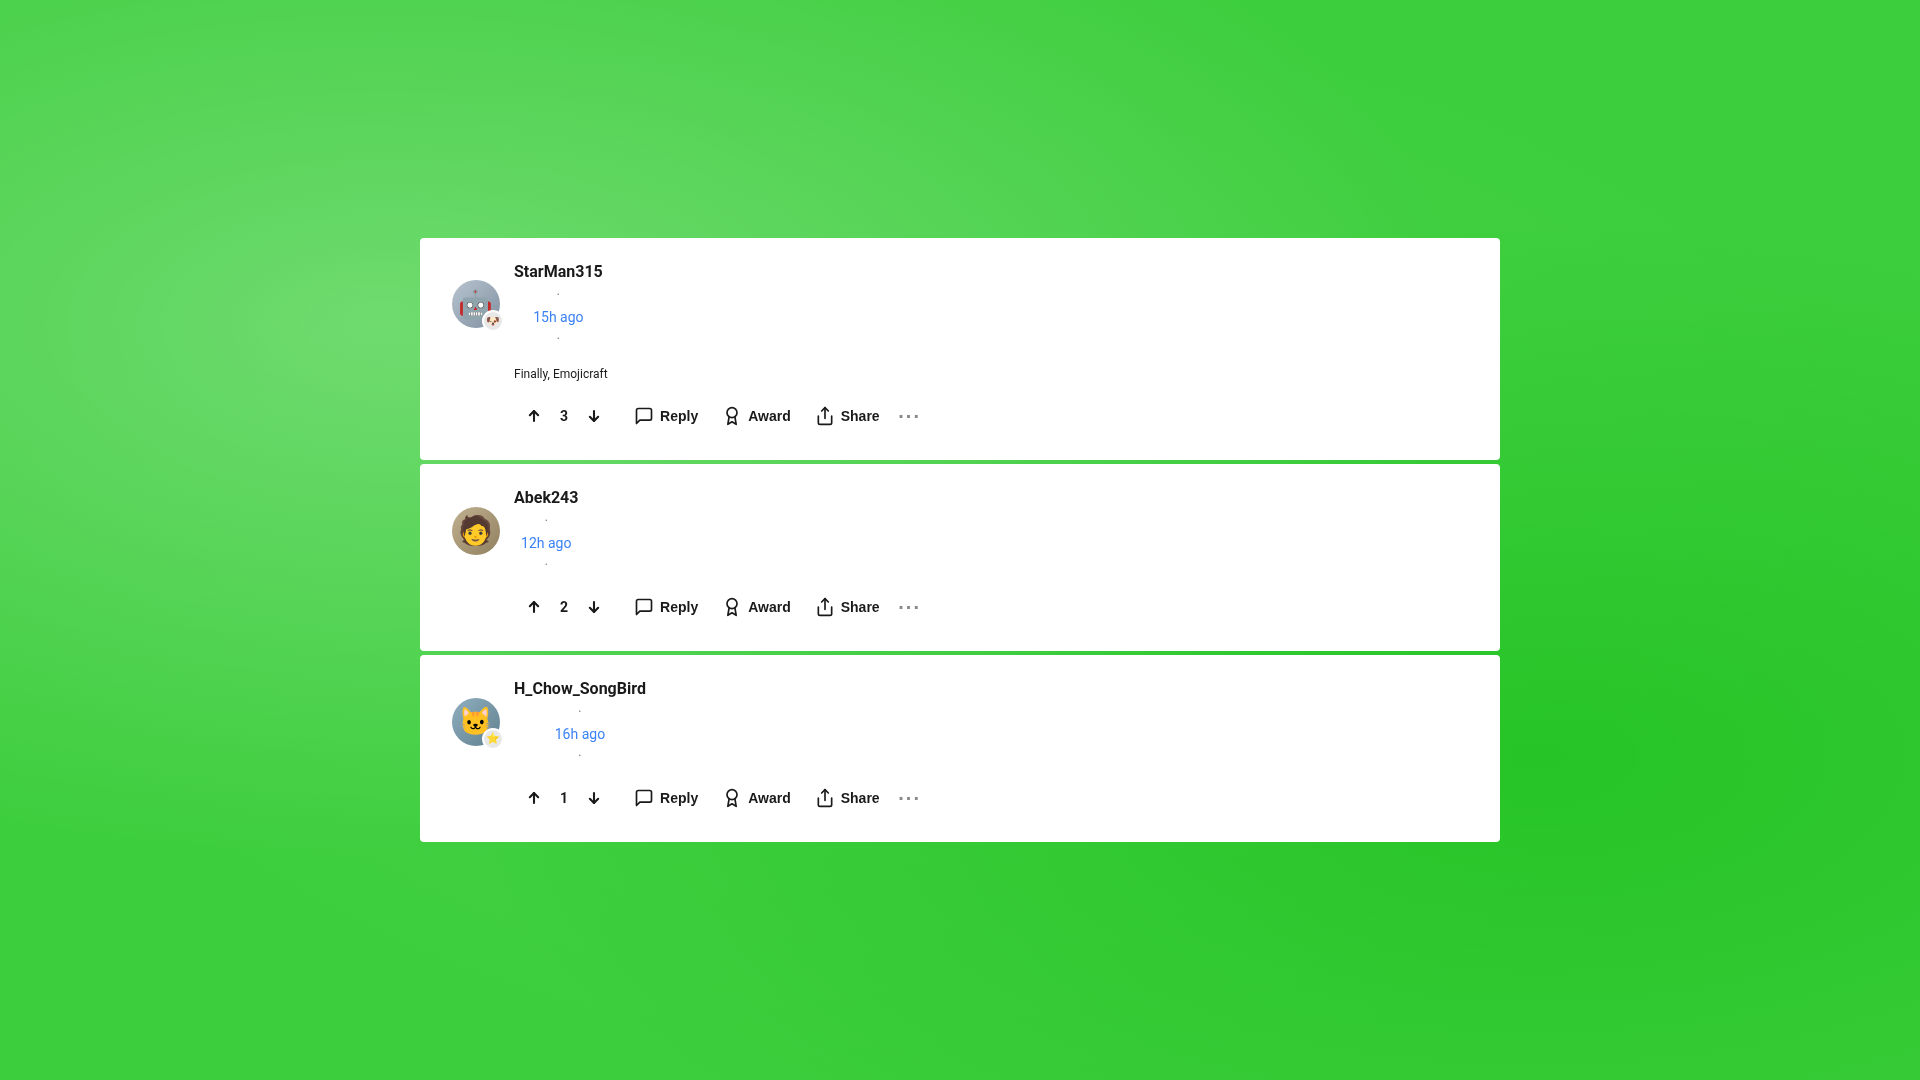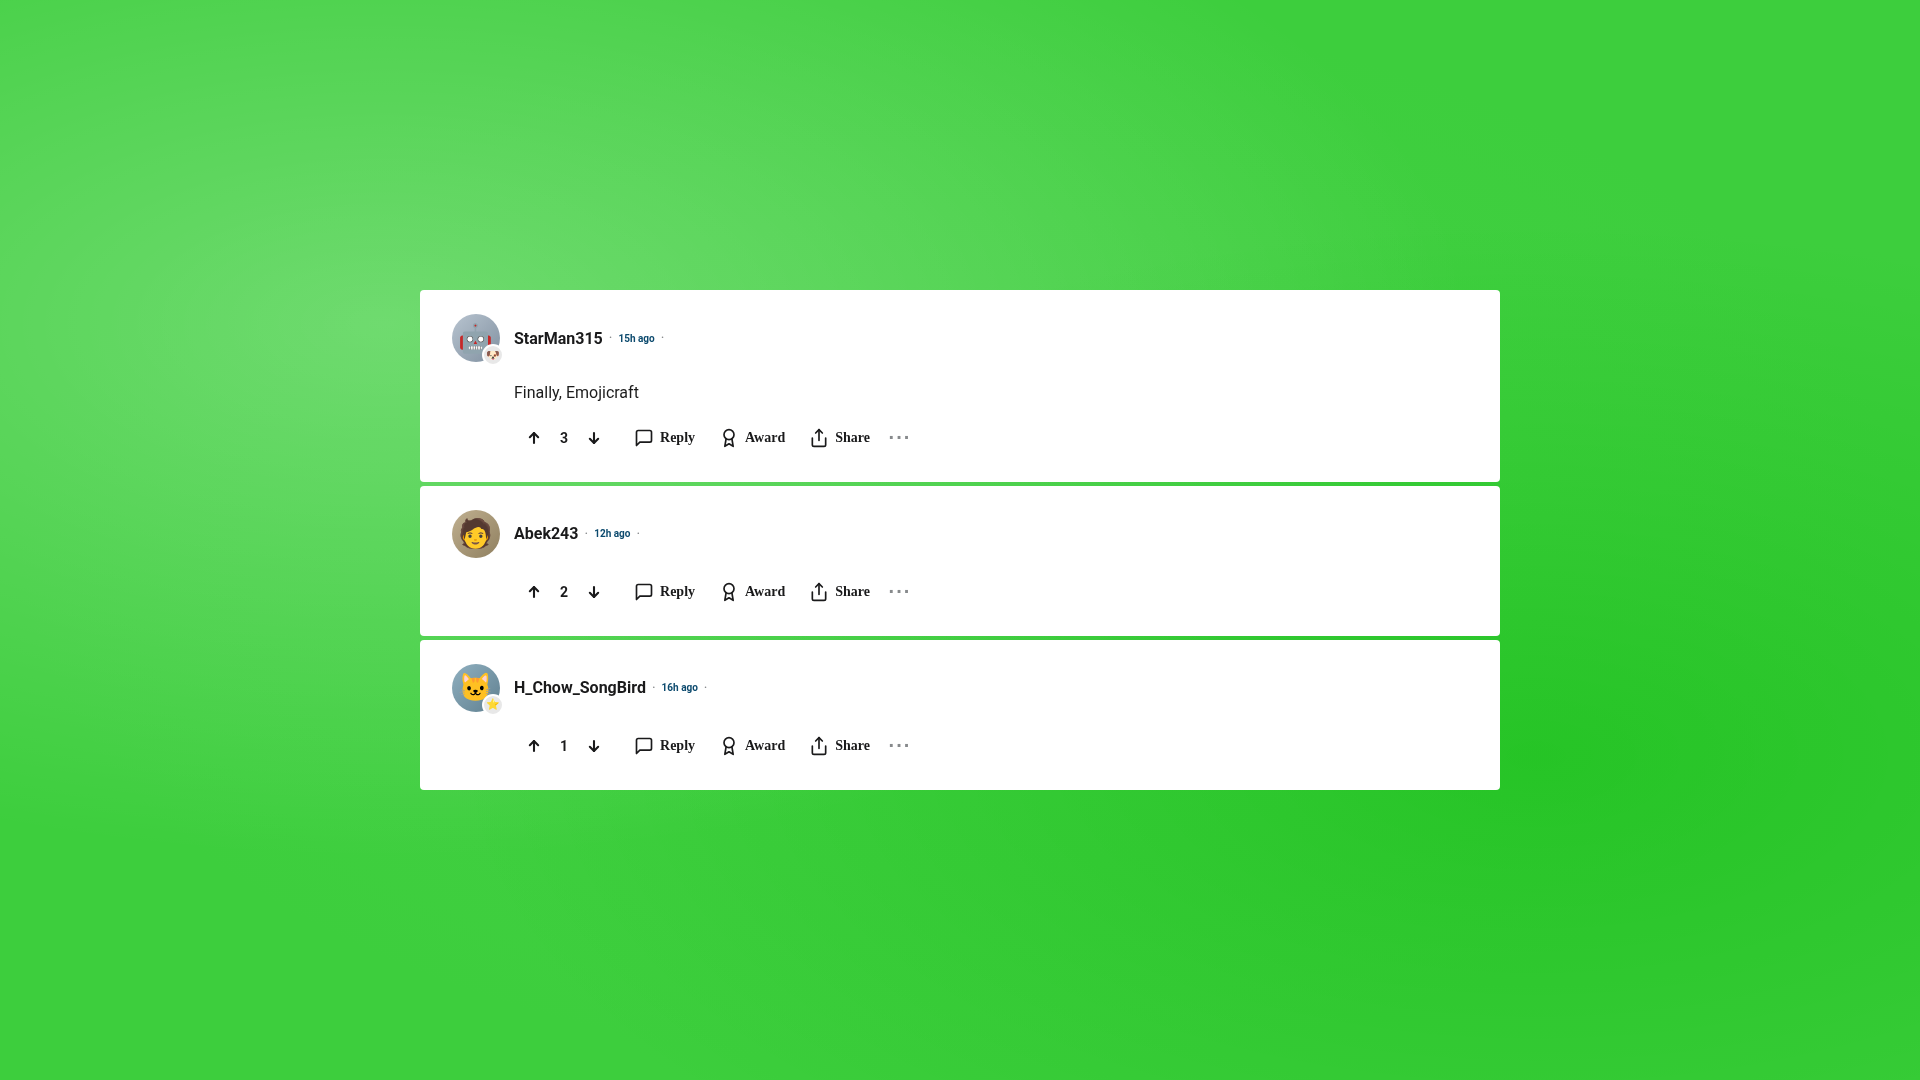--- a/index.html
+++ b/index.html
@@ -95,45 +95,45 @@
       display: flex;
       align-items: center;
       justify-content: center;
       font-size: 11px;
     }
 
     .comment-meta {
       display: flex;
       align-items: center;
       gap: 6px;
+      flex-direction: column;
     }
 
     .username {
       font-weight: 700;
       font-size: 16px;
       color: #1a1a1b;
     }
 
     .dot {
       color: #878a8c;
       font-size: 14px;
     }
 
     .timestamp {
-      color: #0c4a6e;
-      font-size: 10px;
-      font-weight: bold;
+      color: #3b82f6;
+      font-size: 14px;
     }
 
     .comment-body {
       padding-left: 62px;
     }
 
     .comment-text {
-      font-size: 16px;
+      font-size: 12px;
       color: #1c1c1c;
       line-height: 1.6;
       margin-bottom: 16px;
     }
 
     .comment-actions {
       display: flex;
       align-items: center;
       gap: 4px;
     }
@@ -151,21 +151,20 @@
       gap: 6px;
       padding: 6px 10px;
       border: none;
       background: transparent;
       cursor: pointer;
       border-radius: 20px;
       color: #1a1a1b;
       font-size: 14px;
       font-weight: 600;
       transition: background 0.1s;
-      font-family: Liberation Serif, serif;
     }
 
     .vote-count {
       font-size: 14px;
       font-weight: 700;
       color: #1a1a1b;
     }
 
     .icon-svg {
       width: 20px;

